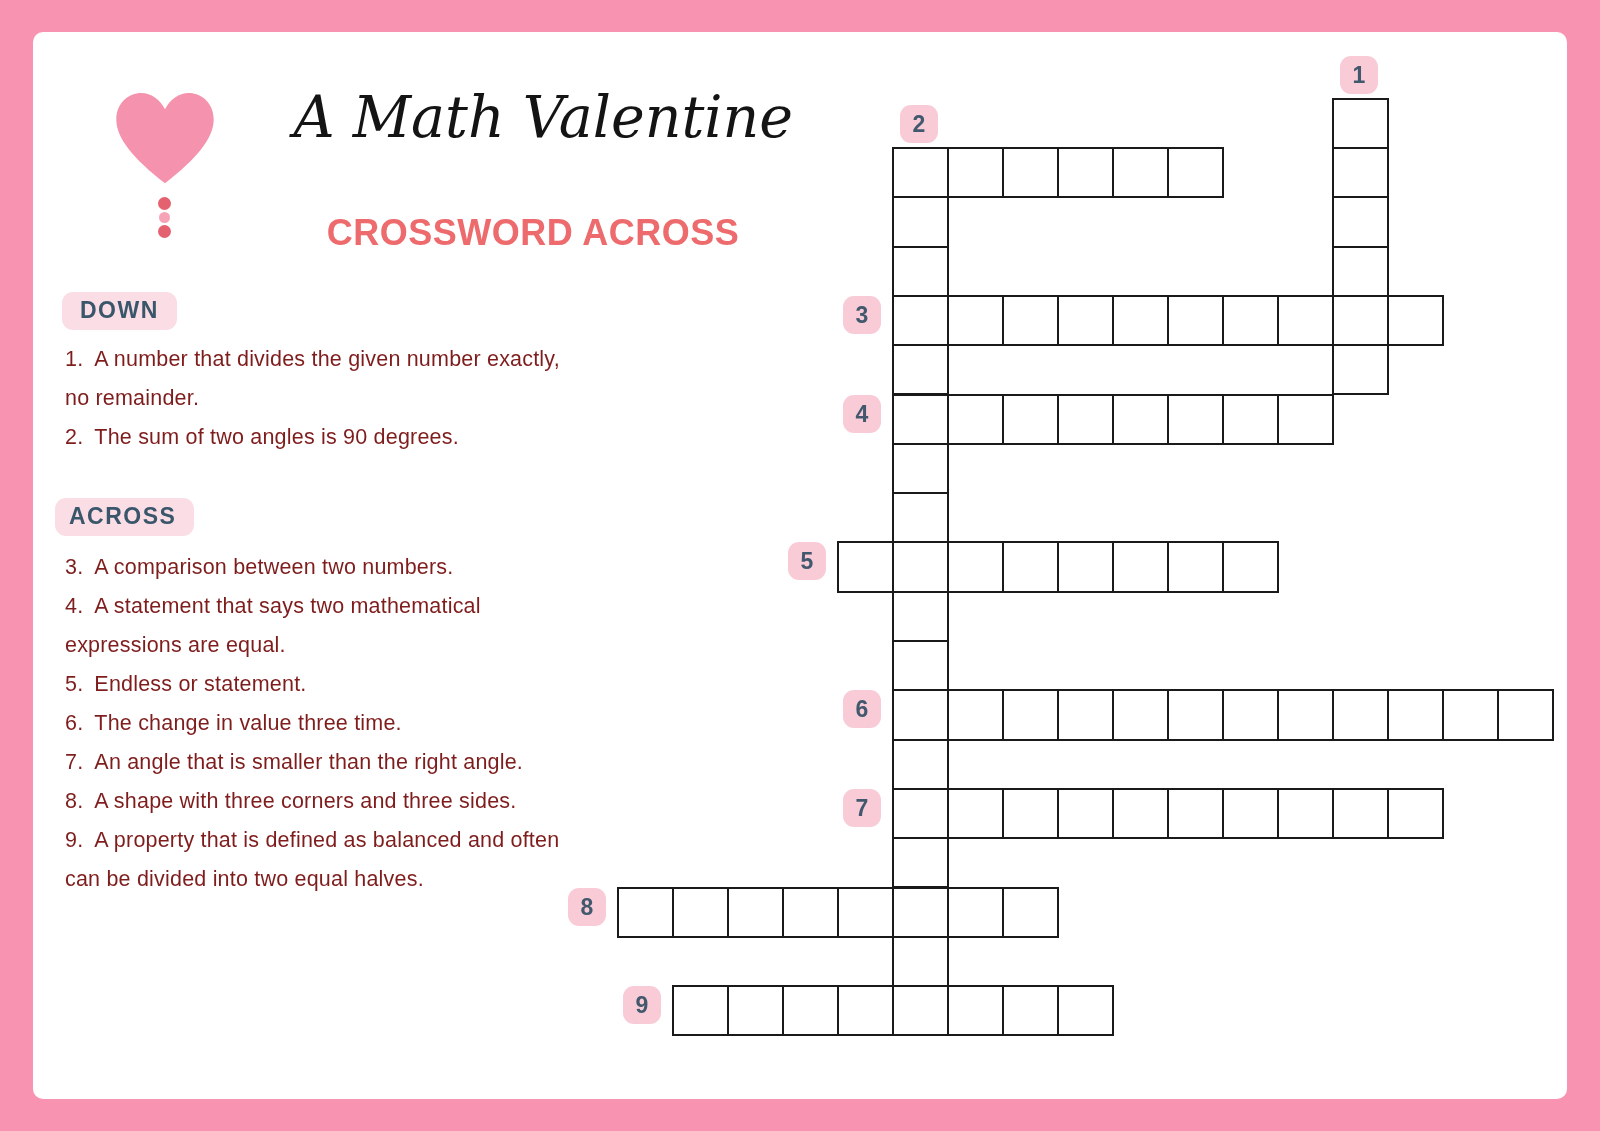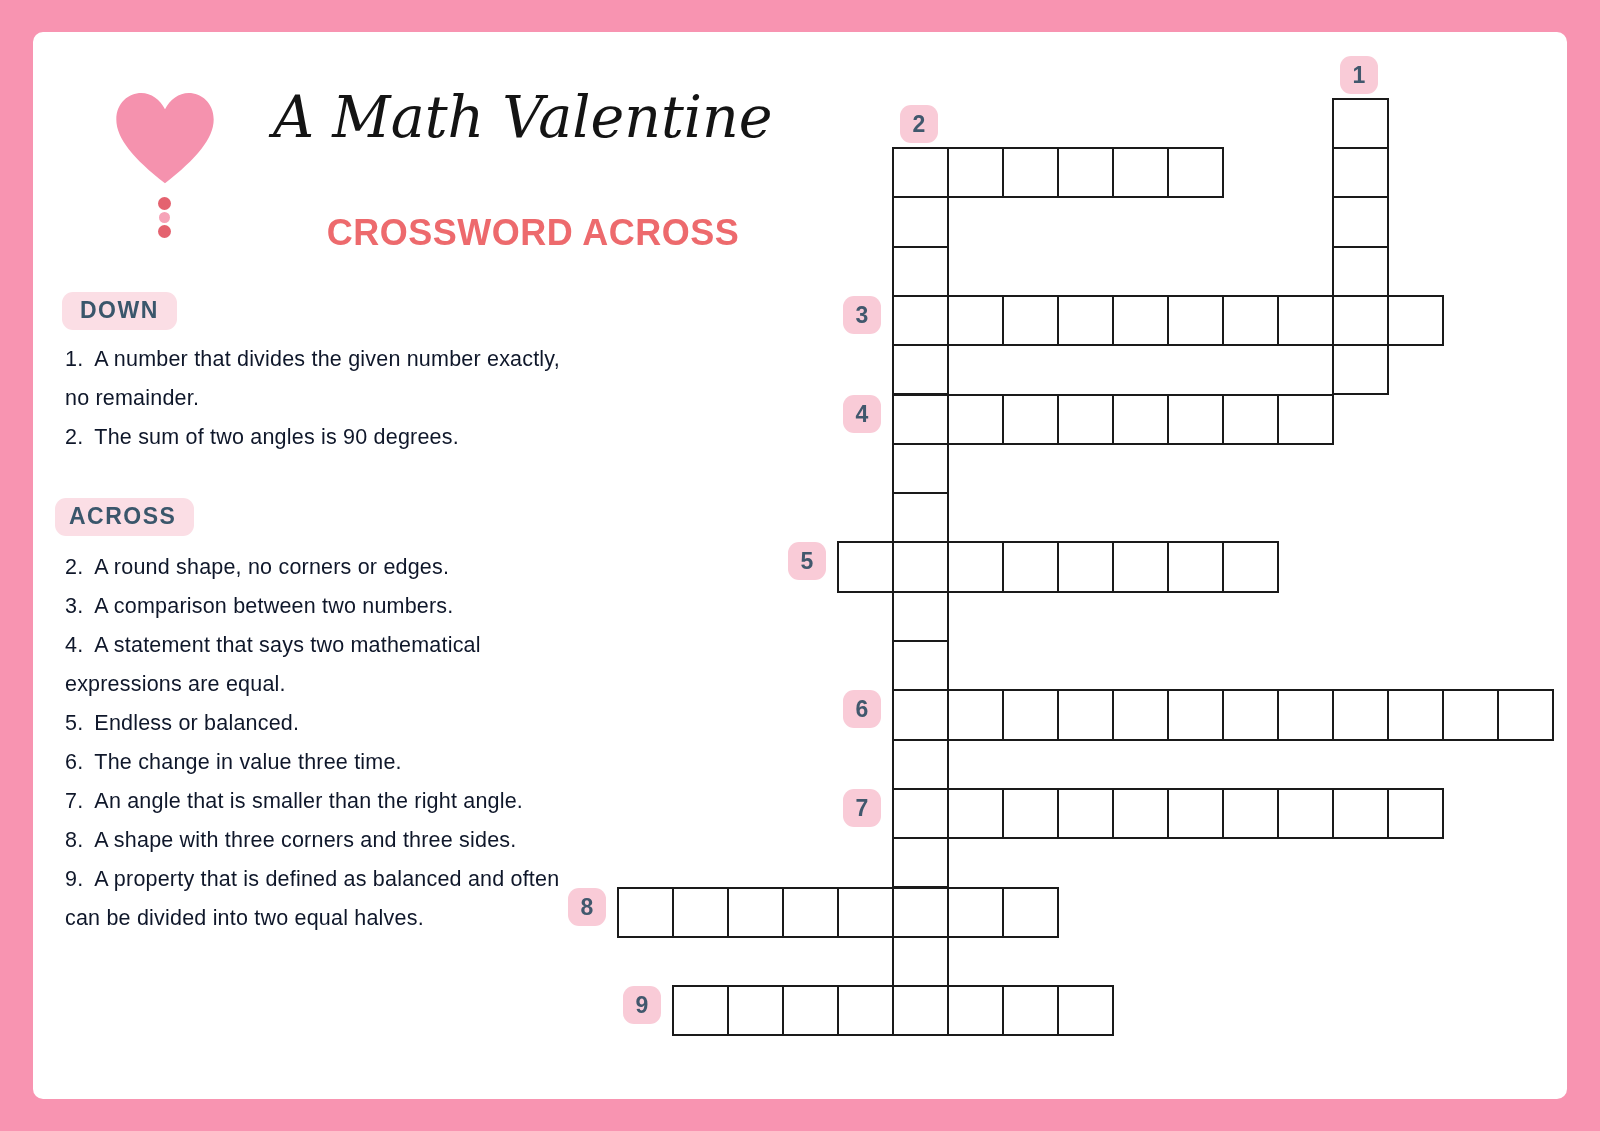--- a/index.html
+++ b/index.html
@@ -11,41 +11,41 @@
   .canvas {
     position:absolute; left:33px; top:32px; right:33px; bottom:32px;
     background:#FFFFFF; border-radius:10px;
   }
   .abs { position:absolute; }
 
   
   .heart-wrap { left:75px; top:54px; width:114px; height:102px; }
   .dot { position:absolute; border-radius:50%; }
   .page-title {
-    left:240px; top:52px; width:520px; text-align:left;
+    left:240px; top:52px; width:520px; text-align:right;
     font-family:"DejaVu Serif", serif; font-style:italic;
     font-size:57px; color:#141414; white-space:nowrap;
   }
   .page-subtitle {
     left:240px; top:180px; width:520px; text-align:center;
     font-weight:bold; font-size:36px; color:#ED6A6D; letter-spacing:0.5px;
     white-space:nowrap;
   }
 
   
   .pill {
     display:inline-block; background:#FBDEE5; color:#3A566B;
     font-weight:bold; font-size:23px; letter-spacing:1.5px;
     padding:5px 18px 6px 18px; border-radius:11px;
   }
   .pill-down   { left:29px; top:260px; }
   .pill-across { left:22px; top:466px;padding-left:14px; }
 
   
-  .clue-list { width:524px; font-size:21.5px; color:#0f172a; line-height:39px; letter-spacing:0.2px; }
+  .clue-list { width:524px; font-size:21.5px; color:#7f1d1d; line-height:39px; letter-spacing:0.2px; }
   .clues-down   { left:32px; top:308px; }
   .clues-across { left:32px; top:516px; }
   .clue-num { padding-right:11px; }
 
   
   .grid-layer { left:0; top:0; width:100%; height:100%; }
   .cell {
     position:absolute; width:57px; height:51.3px;
     border:2px solid #1A1A1A; box-sizing:border-box;
     background:transparent;
@@ -72,24 +72,23 @@
   <div class="abs page-subtitle">CROSSWORD ACROSS</div>
 
   <div class="abs pill pill-down">DOWN</div>
   <div class="abs clue-list clues-down">
     <div class="clue"><span class="clue-num">1.</span><span>A number that divides the given number exactly, no remainder.</span></div>
     <div class="clue"><span class="clue-num">2.</span><span>The sum of two angles is 90 degrees.</span></div>
   </div>
 
   <div class="abs pill pill-across">ACROSS</div>
   <div class="abs clue-list clues-across">
-    <div class="clue"><span class="clue-num">2.</span><span>A round shape, no corners or edges.</span></div>
     <div class="clue"><span class="clue-num">3.</span><span>A comparison between two numbers.</span></div>
     <div class="clue"><span class="clue-num">4.</span><span>A statement that says two mathematical expressions are equal.</span></div>
-    <div class="clue"><span class="clue-num">5.</span><span>Endless or balanced.</span></div>
+    <div class="clue"><span class="clue-num">5.</span><span>Endless or statement.</span></div>
     <div class="clue"><span class="clue-num">6.</span><span>The change in value three time.</span></div>
     <div class="clue"><span class="clue-num">7.</span><span>An angle that is smaller than the right angle.</span></div>
     <div class="clue"><span class="clue-num">8.</span><span>A shape with three corners and three sides.</span></div>
     <div class="clue"><span class="clue-num">9.</span><span>A property that is defined as balanced and often can be divided into two equal halves.</span></div>
   </div>
 
   <div class="abs grid-layer">
       <div class="cell" style="left: 1299px; top: 65.7px;"></div>
       <div class="cell" style="left: 1299px; top: 115px;"></div>
       <div class="cell" style="left: 1299px; top: 164.3px;"></div>

